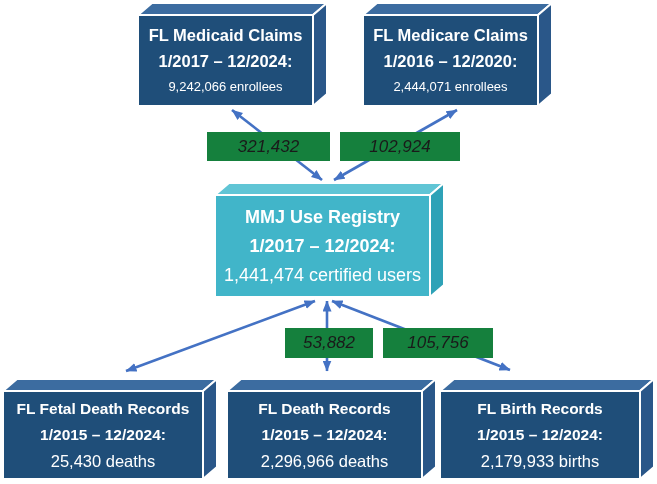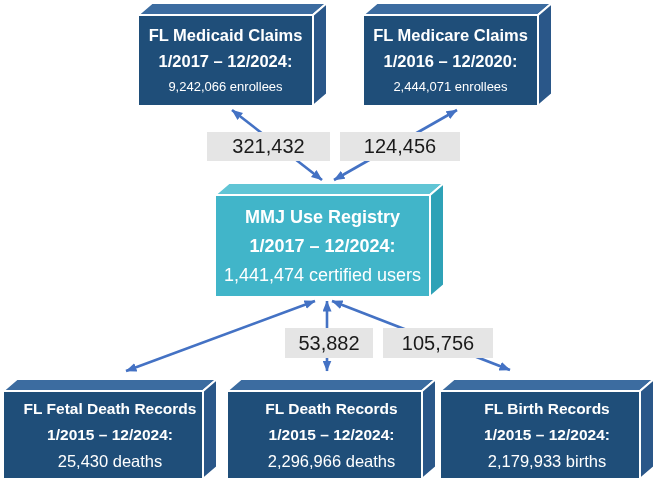--- a/index.html
+++ b/index.html
@@ -18,29 +18,30 @@
     display:flex; flex-direction:column; justify-content:center; align-items:center;
     text-align:center; color:#ffffff;
   }
   .cube-text .b { font-weight:bold; }
   .top-text   { left:1px; top:13px; width:175px; height:91px; line-height:26px; }
   .top-text .b { font-size:16.5px; }
   .top-text .r { font-size:13px; }
   .mmj-text   { left:1px; top:13px; width:215px; height:102px; line-height:29px; }
   .mmj-text .b { font-size:18px; }
   .mmj-text .r { font-size:18px; }
-  .bot-text   { left:8px; top:13px; height:88px; line-height:26px; }
+  .bot-text   { left:1px; top:13px; height:88px; line-height:26px; }
   .bot-text .b { font-size:15.5px; }
   .bot-text .r { font-size:16.5px; }
   .w200 { width:200px; } .w195 { width:195px; }
   .edge-label {
     position:absolute; z-index:3;
-    background:#e5e5e5; color:#1a1a1a;
+    background:#15803d; color:#1a1a1a;
     display:flex; align-items:center; justify-content:center;
-    font-size:20px;
+    font-size:17px;
+    font-style:italic;
   }
 </style>
 </head>
 <body>
 
 <div class="canvas">
 
   <svg class="arrow-layer" width="657" height="484" viewBox="0 0 657 484">
     <defs>
       <marker id="ah" markerUnits="userSpaceOnUse" markerWidth="11" markerHeight="9" refX="10.5" refY="4.5" orient="auto-start-reverse">
@@ -128,17 +129,17 @@
       <polygon points="1,13 201,13 201,101 1,101" fill="#1F4E79" stroke="#FFFFFF" stroke-width="2" stroke-linejoin="round"></polygon>
     </svg>
     <div class="cube-text bot-text w200">
       <span class="b">FL Birth Records</span>
       <span class="b">1/2015 – 12/2024:</span>
       <span class="r">2,179,933 births</span>
     </div>
   </div>
 
   <div class="edge-label" style="left:207px; top:132px; width:123px; height:29px;">321,432</div>
-  <div class="edge-label" style="left:340px; top:132px; width:120px; height:29px;">124,456</div>
+  <div class="edge-label" style="left:340px; top:132px; width:120px; height:29px;">102,924</div>
   <div class="edge-label" style="left:285px; top:328px; width:88px; height:30px;text-align:right;">53,882</div>
   <div class="edge-label" style="left:383px; top:328px; width:110px; height:30px;">105,756</div>
 
 </div>
 
 </body></html>

